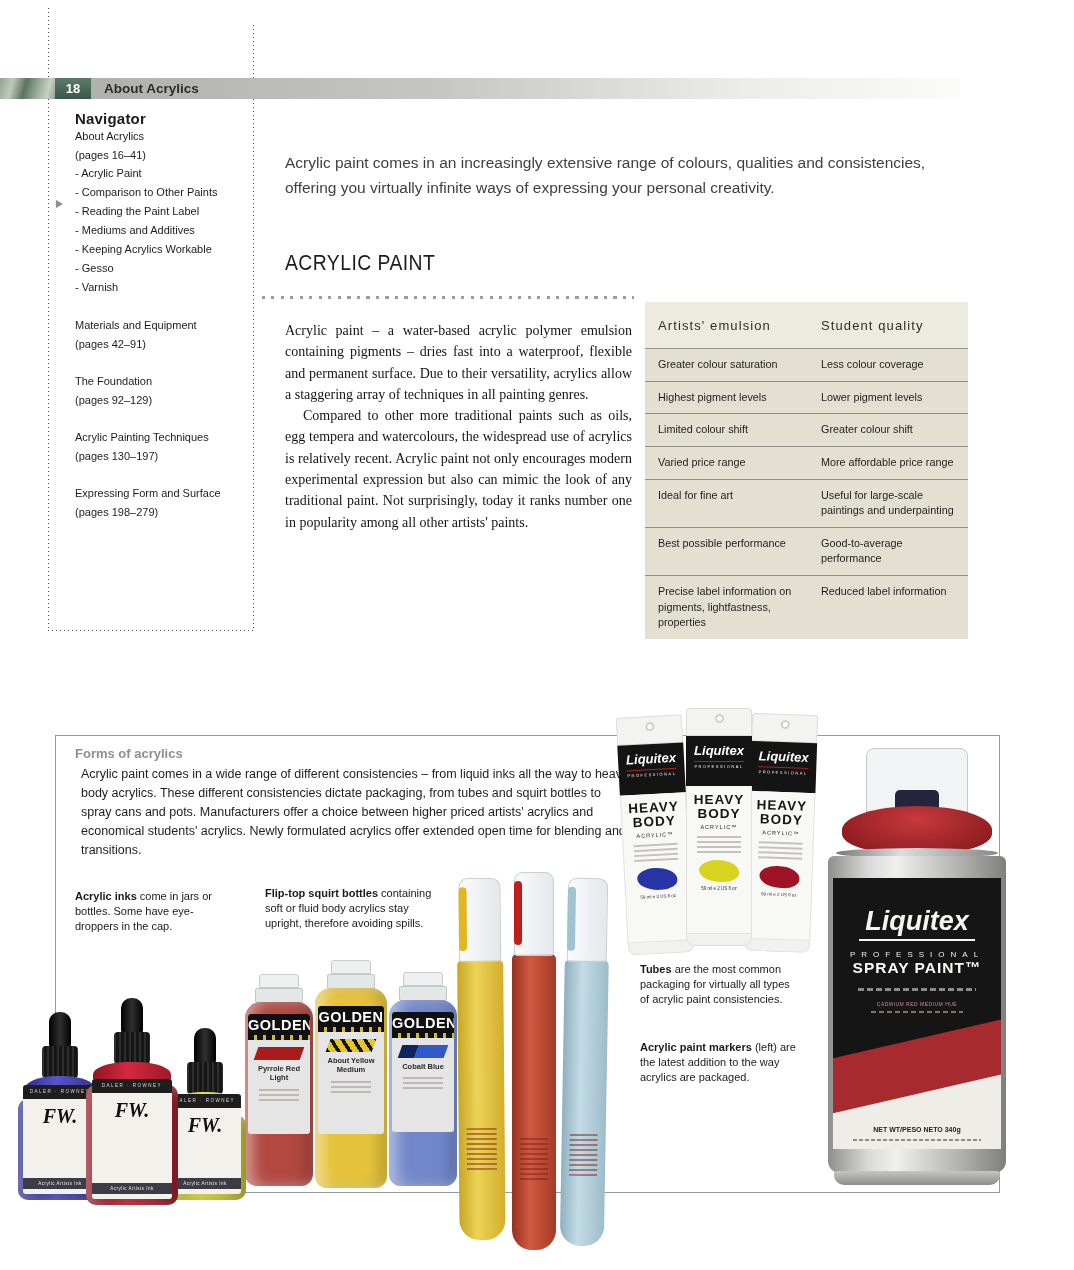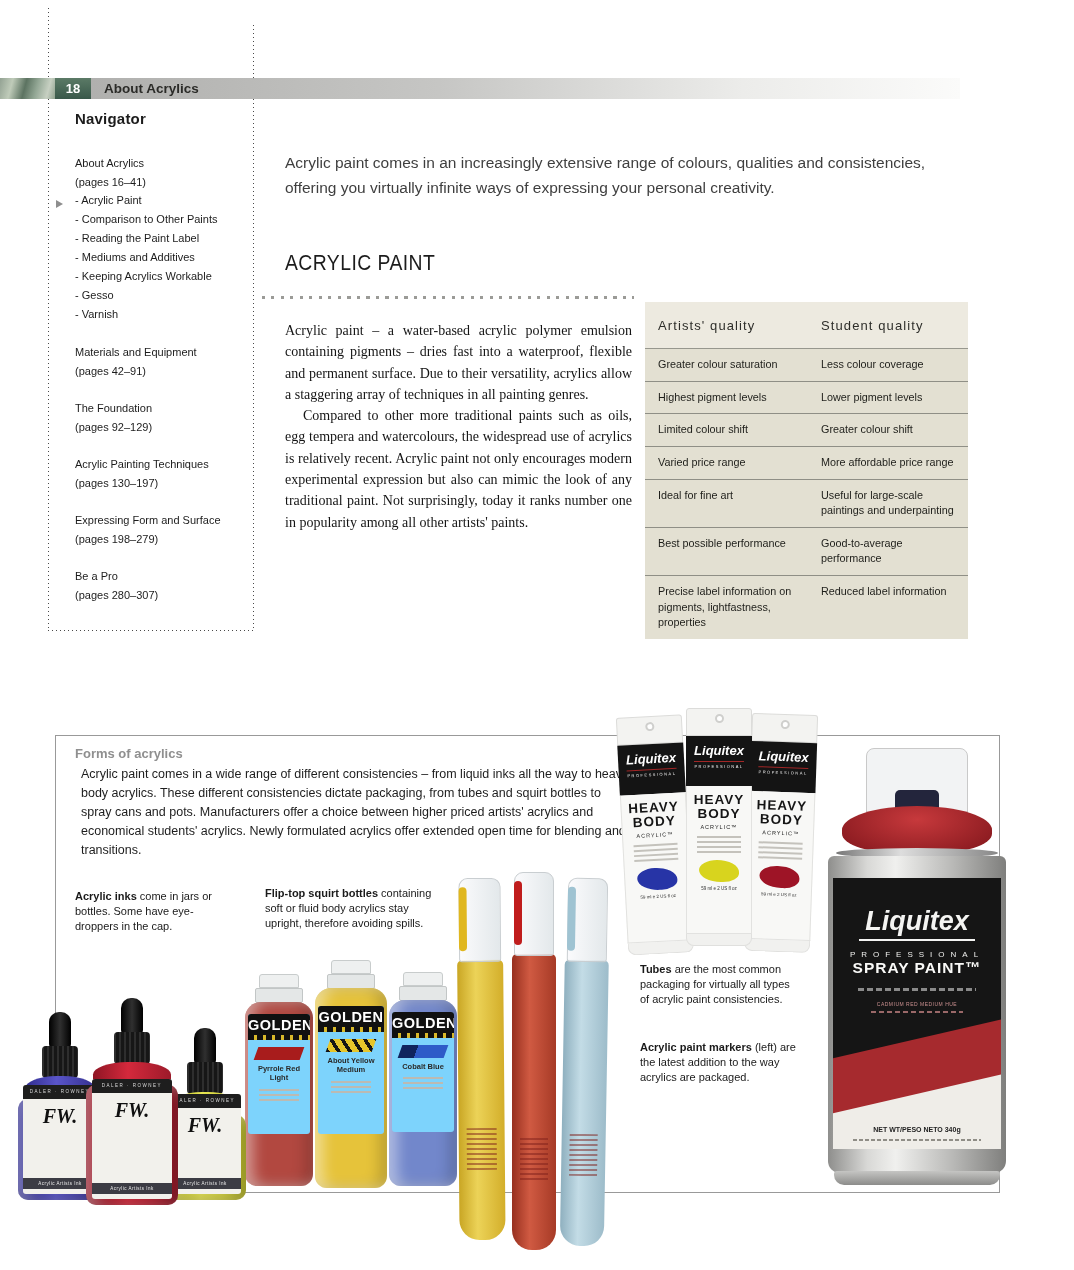--- a/index.html
+++ b/index.html
@@ -16,21 +16,21 @@
     background:linear-gradient(105deg,#93a293 0%,#bfcbb9 22%,#5c7361 45%,#93a795 65%,#c7d0c2 85%,#8fa18f 100%); }
   #hdr-num { position:absolute; left:55px; top:78px; width:36px; height:21px;
     background:linear-gradient(180deg,#5b7a66,#39584a); color:#fff; font-weight:bold; font-size:13px;
     display:flex; align-items:center; justify-content:center; }
   #hdr-bar { position:absolute; left:91px; top:78px; width:869px; height:21px;
     background:linear-gradient(90deg,#b0b0ae 0%,#c6c6c4 40%,#ececea 75%,#fbfbfa 100%);
     display:flex; align-items:center; padding-left:13px; font-weight:bold; font-size:13.5px; color:#2b2b28; }
 
   
   #navigator { position:absolute; left:75px; top:110px; width:176px; font-size:11px; color:#1c1c1c; }
-  .nav-title { font-size:15px; font-weight:bold; margin-bottom:27px; letter-spacing:0.2px; }
+  .nav-title { font-size:15px; font-weight:bold; letter-spacing:0.2px; }
   .nav-line { line-height:18.5px; }
   .nav-sub { line-height:19px; }
   .nav-sub::before { content:"- "; }
   .nav-section { margin-top:19px; }
   #nav-arrow { position:absolute; left:56px; top:200px; width:0; height:0;
     border-left:7px solid #8e8e8e; border-top:4px solid transparent; border-bottom:4px solid transparent; }
 
   
   #intro { position:absolute; left:285px; top:150px; width:672px; font-size:15.5px; line-height:25px; color:#3f3f3f; }
   #acrylic-heading { position:absolute; left:285px; top:250px; font-size:22px; letter-spacing:0.5px;
@@ -113,21 +113,21 @@
   .spray-bottomrim { position:absolute; bottom:0; left:6px; right:6px; height:14px;
     background:linear-gradient(180deg,#c5c5c3,#8c8c8a); border-radius:3px 3px 10px 10px; }
 
   
   #golden-group { position:absolute; left:245px; top:960px; width:215px; height:230px; }
   .gb { position:absolute; }
   .gb-cap { margin:0 auto; width:40px; height:14px; background:#eef0f0; border:1px solid #c8cccc; border-radius:3px 3px 0 0; }
   .gb-cap2 { margin:0 auto; width:48px; height:15px; background:#e4e7e7; border:1px solid #c2c6c6; border-radius:2px; }
   .gb-body { position:absolute; top:28px; bottom:0; left:0; right:0; border-radius:16px 16px 12px 12px;
     box-shadow:inset 8px 0 14px rgba(255,255,255,.45), inset -8px 0 14px rgba(0,0,0,.18); }
-  .gb-label { position:absolute; top:40px; left:3px; right:3px; height:120px; background:#7dd3fc;
+  .gb-label { position:absolute; top:40px; left:3px; right:3px; height:120px; background:#e5e5e5;
     border-radius:3px; overflow:hidden; text-align:center; }
   .gb-brand { background:#101010; color:#fff; font-weight:800; font-size:14.5px; letter-spacing:.5px; padding:3px 0 2px; }
   .gb-stripe { height:5px; background:repeating-linear-gradient(90deg,#101010 0 6px,#d8b92a 6px 9px); }
   .gb-swatch { width:46px; height:13px; margin:7px auto 4px; transform:skewX(-20deg); }
   .gb-name { font-size:7.5px; font-weight:bold; line-height:1.25; color:#2a2a2a; padding:0 4px; }
   .gb-lines { width:40px; margin:6px auto 0; }
   .gb-lines div { height:2px; background:#bcbab2; margin-bottom:3px; }
 
   
   #fw-group { position:absolute; left:18px; top:998px; width:232px; height:207px; }
@@ -214,37 +214,33 @@
       <div class="nav-line">(pages 92–129)</div>
     </div>
     <div class="nav-section">
       <div class="nav-line">Acrylic Painting Techniques</div>
       <div class="nav-line">(pages 130–197)</div>
     </div>
     <div class="nav-section">
       <div class="nav-line">Expressing Form and Surface</div>
       <div class="nav-line">(pages 198–279)</div>
     </div>
-    <div class="nav-section">
-      <div class="nav-line">Be a Pro</div>
-      <div class="nav-line">(pages 280–307)</div>
-    </div>
   </div>
 
   <div id="intro">Acrylic paint comes in an increasingly extensive range of colours, qualities and consistencies, offering you virtually infinite ways of expressing your personal creativity.</div>
   <div id="acrylic-heading">ACRYLIC PAINT</div>
   <div id="heading-rule"></div>
   <div id="body-text">
     <p>Acrylic paint – a water-based acrylic polymer emulsion containing pigments – dries fast into a waterproof, flexible and permanent surface. Due to their versatility, acrylics allow a staggering array of techniques in all painting genres.</p>
     <p>Compared to other more traditional paints such as oils, egg tempera and watercolours, the widespread use of acrylics is relatively recent. Acrylic paint not only encourages modern experimental expression but also can mimic the look of any traditional paint. Not surprisingly, today it ranks number one in popularity among all other artists' paints.</p>
   </div>
 
   <div id="quality-table">
     <div class="qt-head">
-      <span>Artists' quality</span>
+      <span>Artists' emulsion</span>
       <span>Student quality</span>
     </div>
     <div class="qt-row">
       <span>Greater colour saturation</span>
       <span>Less colour coverage</span>
     </div>
     <div class="qt-row">
       <span>Highest pigment levels</span>
       <span>Lower pigment levels</span>
     </div>

